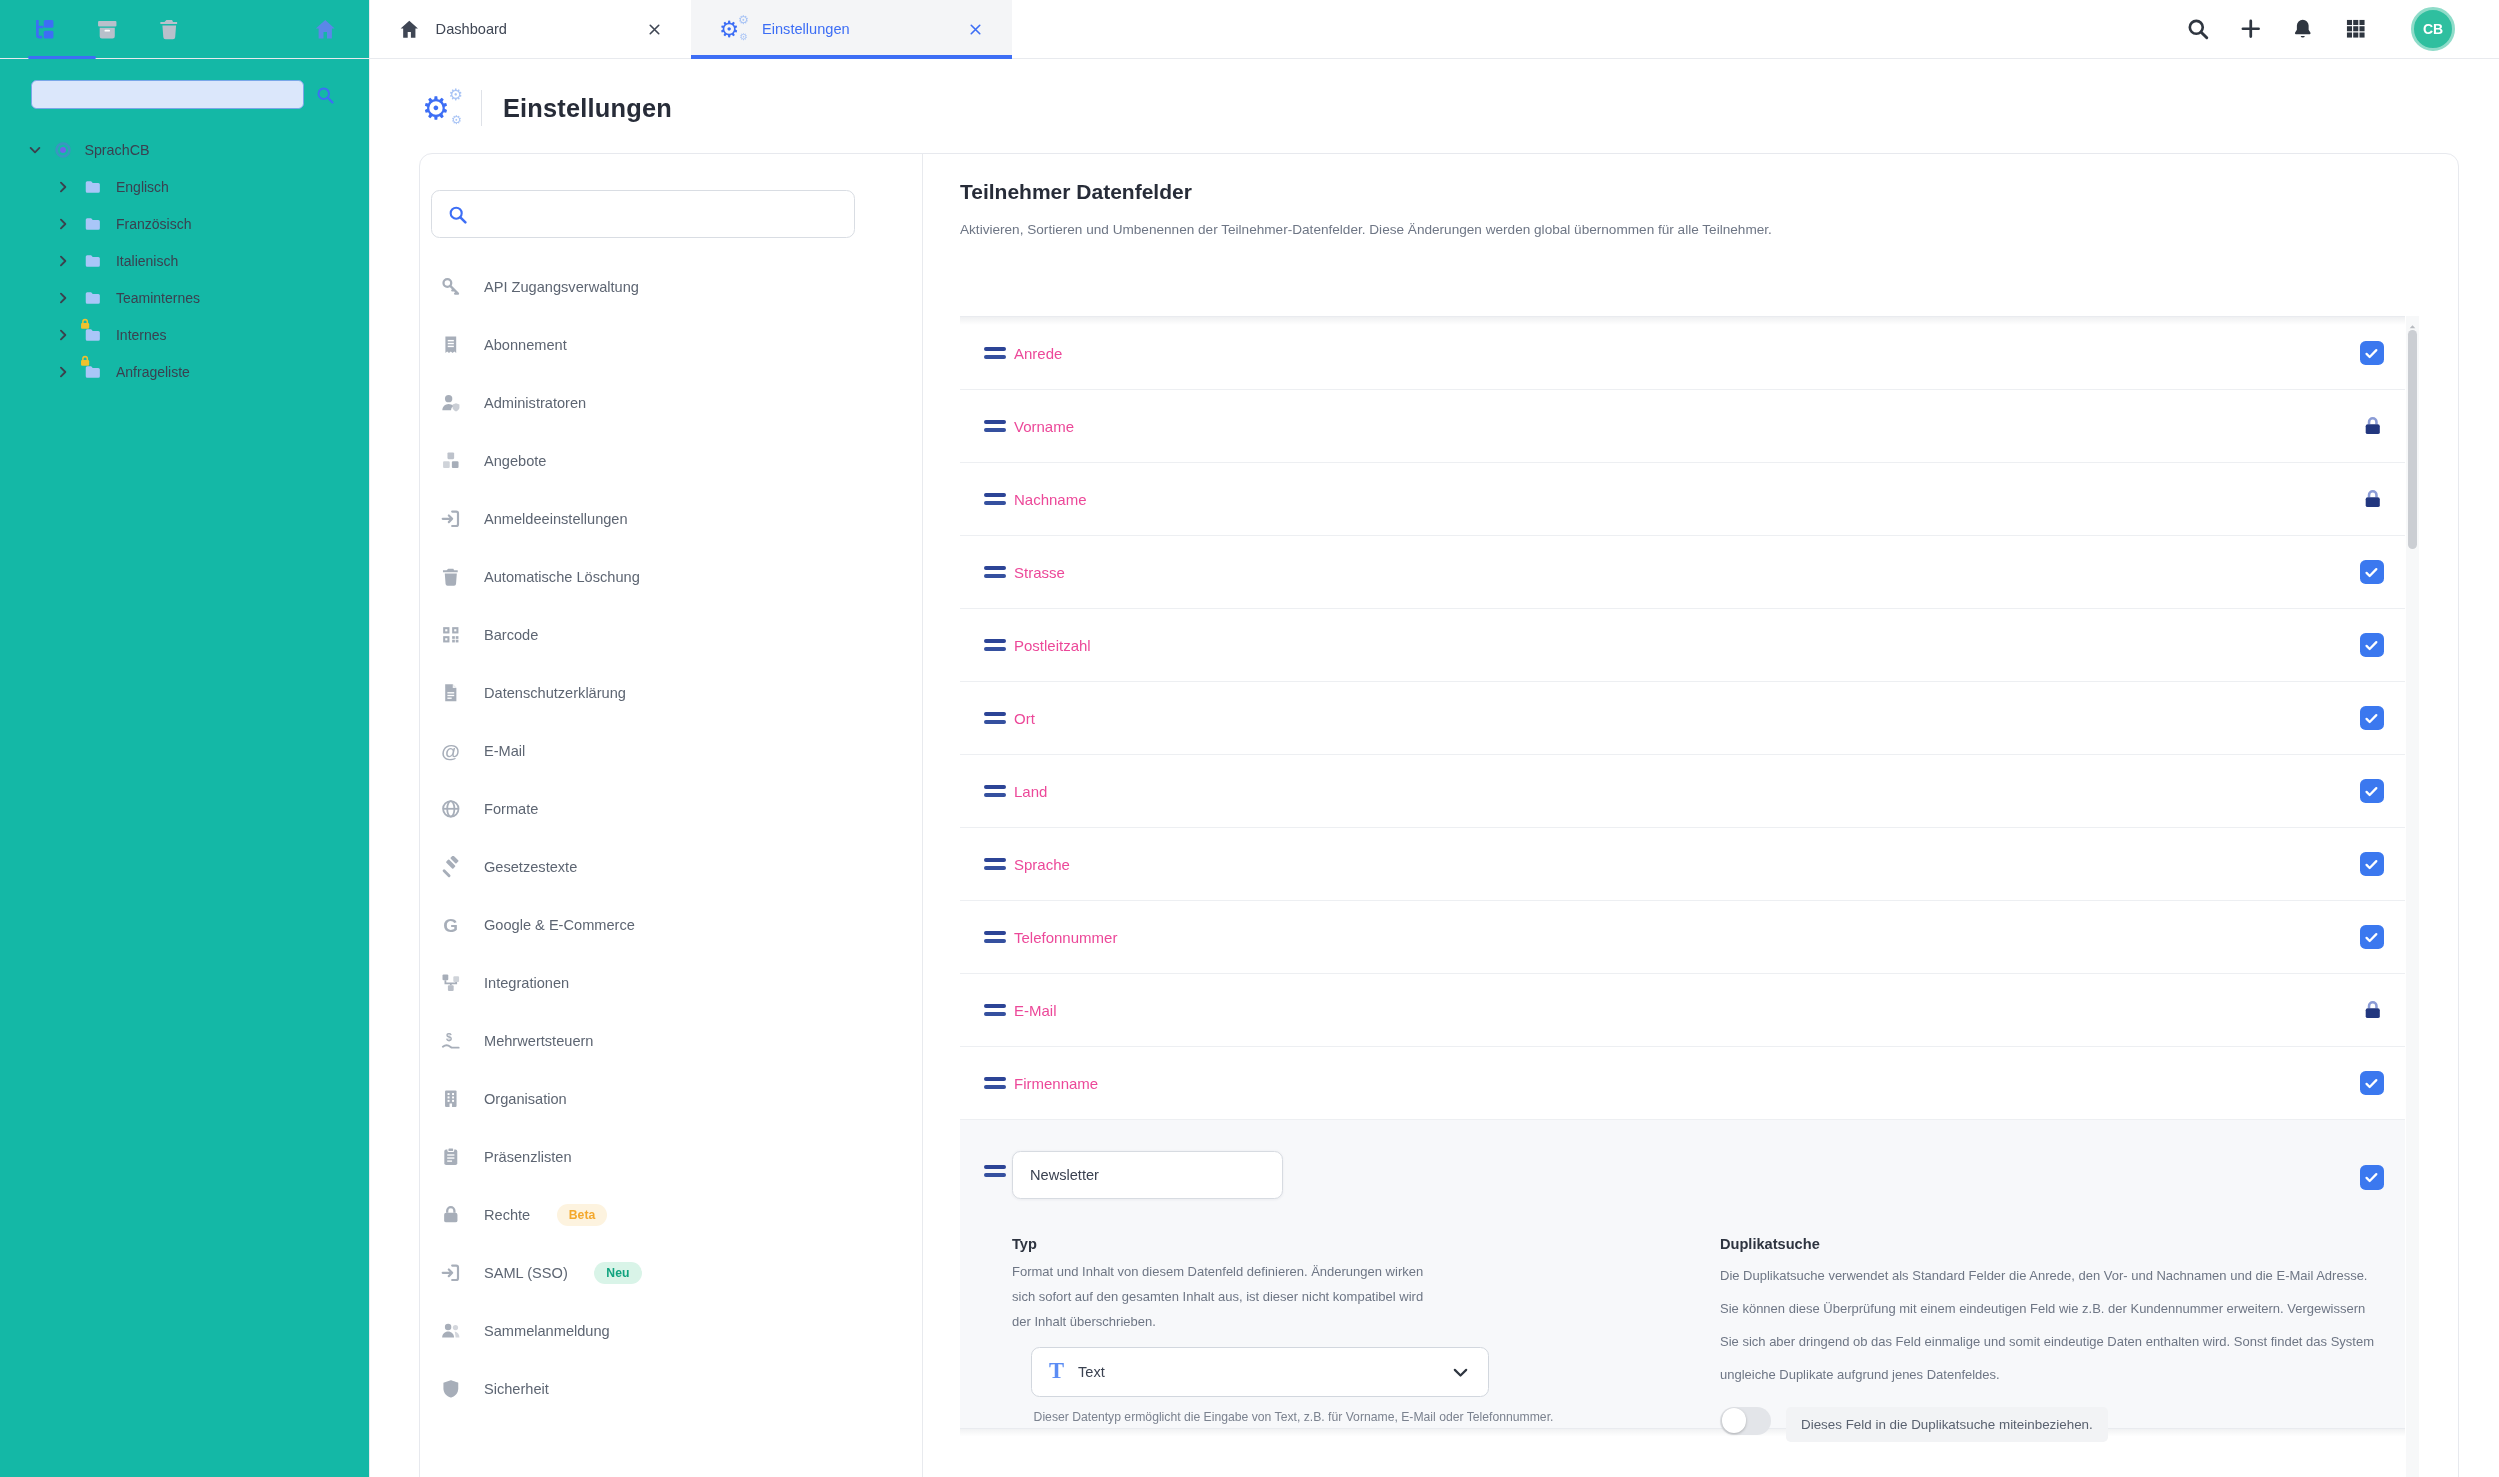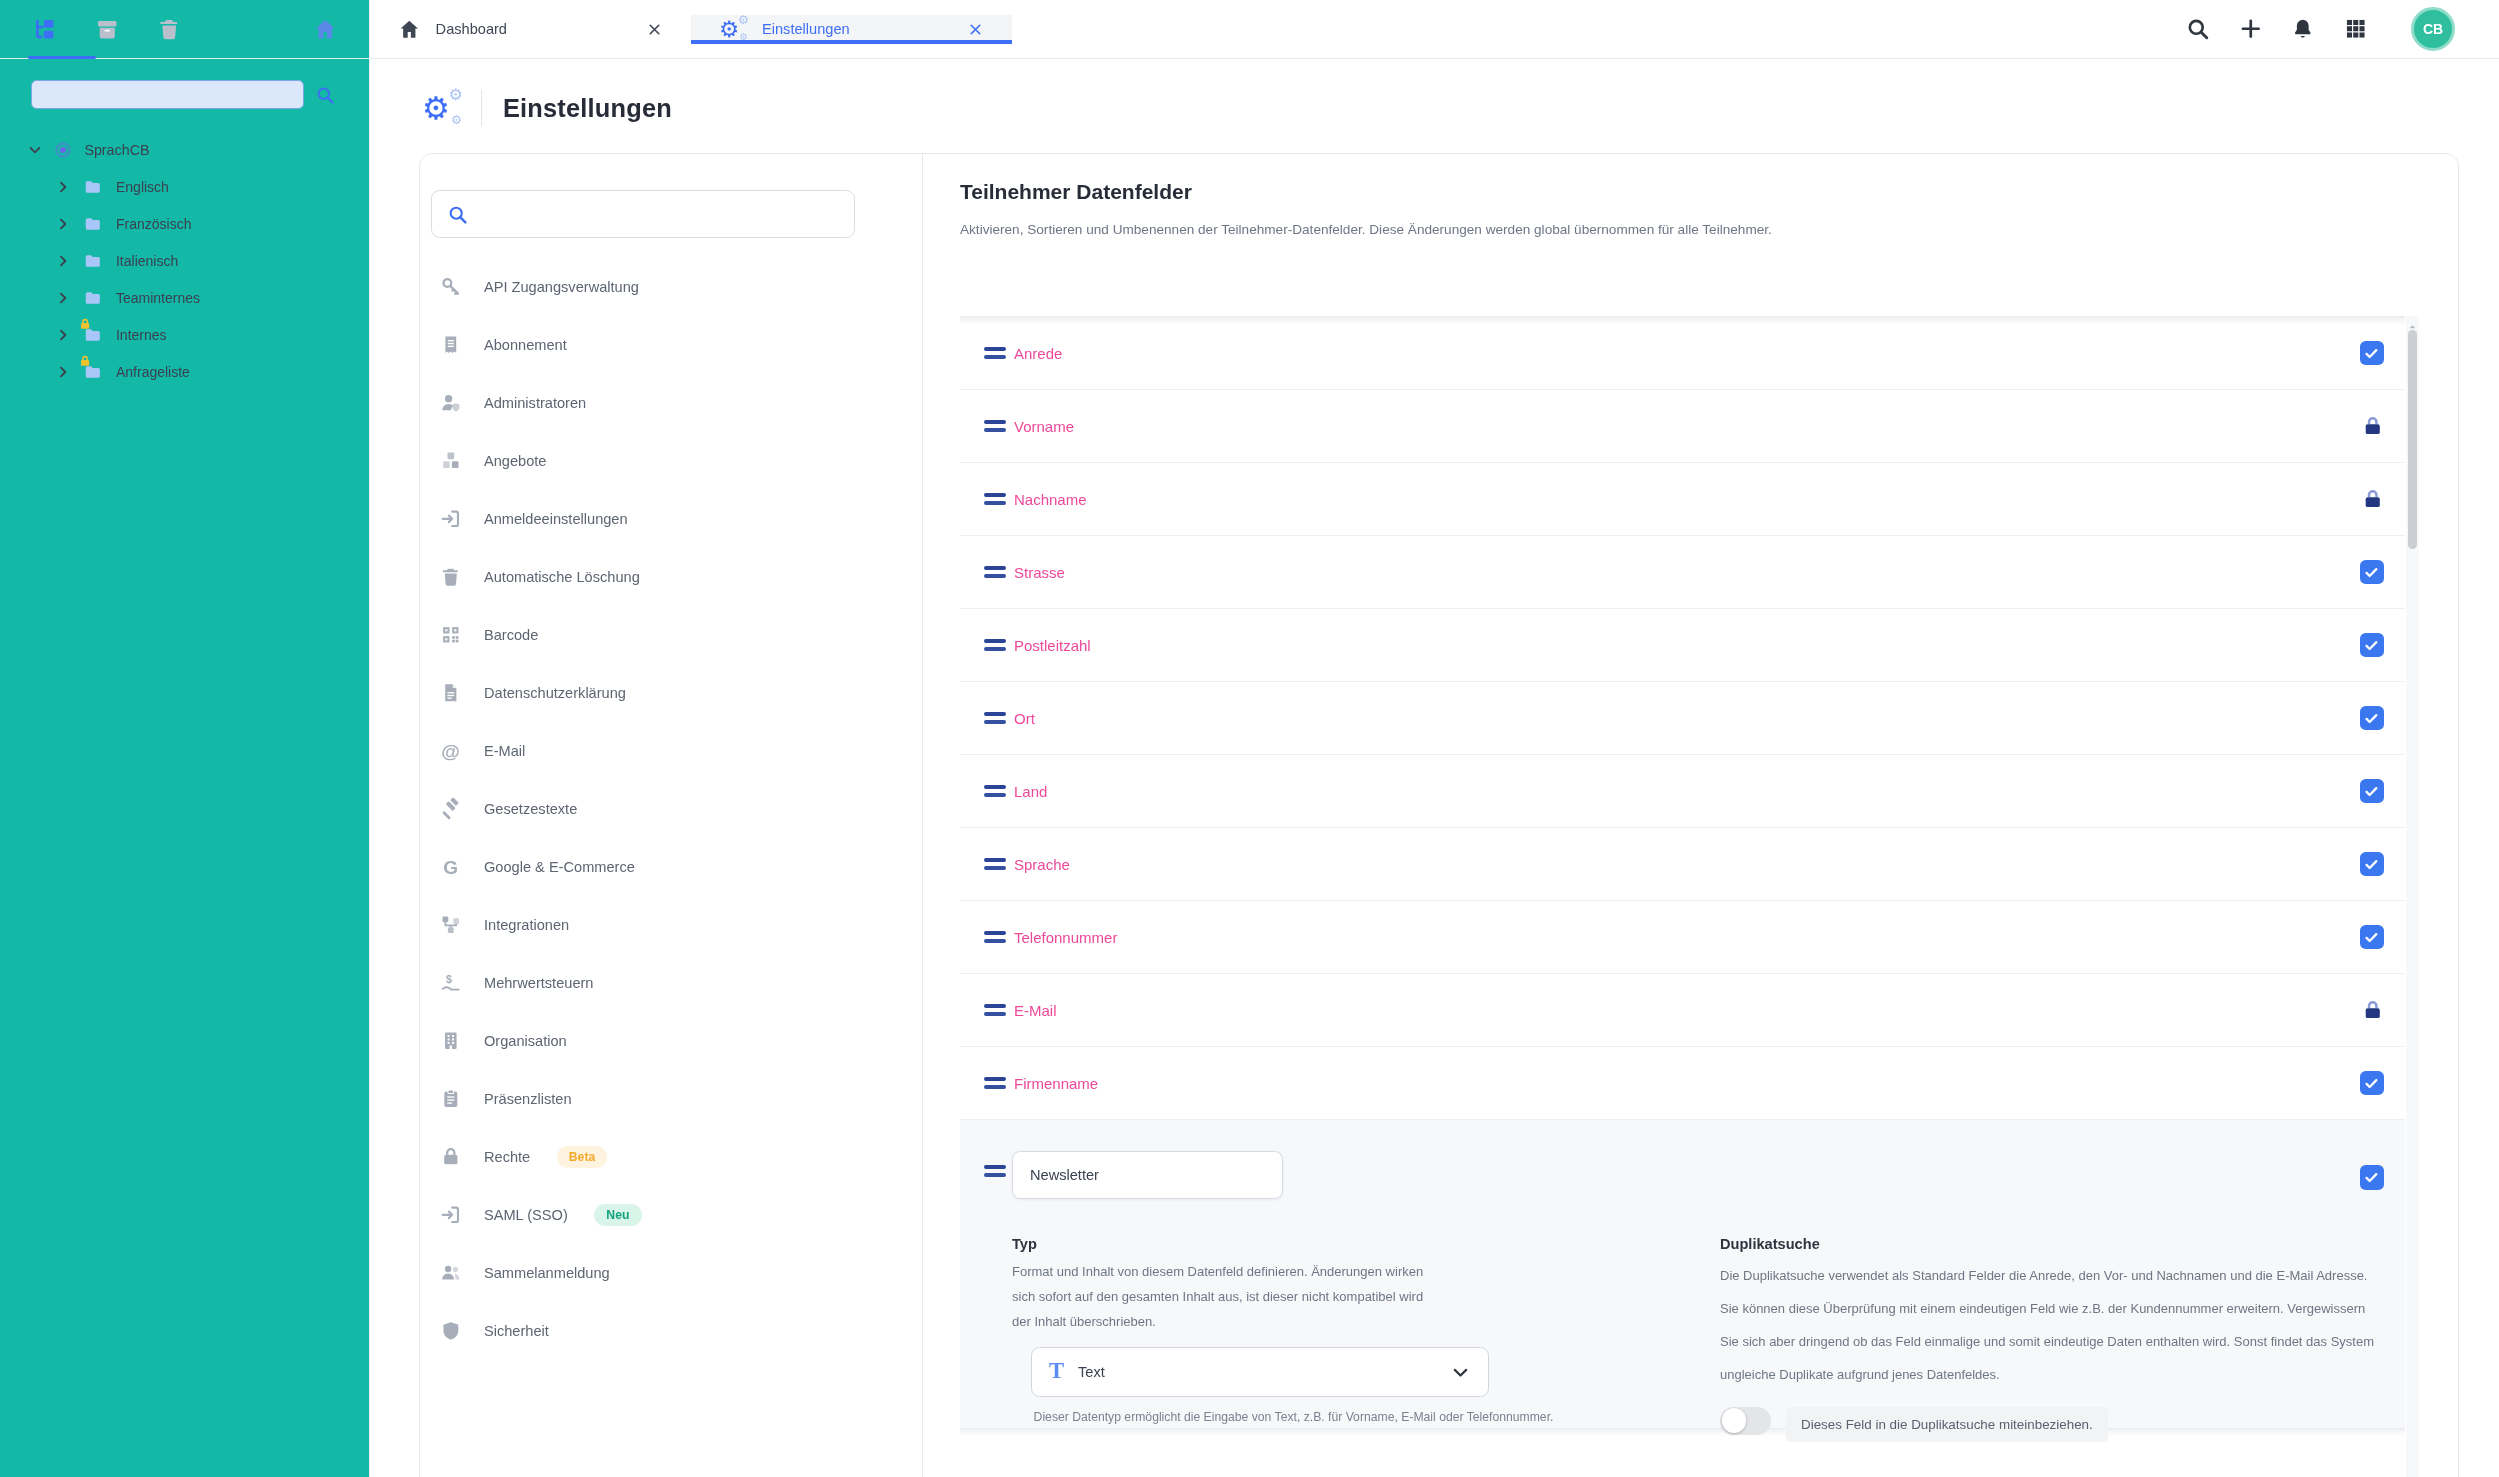--- a/index.html
+++ b/index.html
@@ -35,21 +35,21 @@
   .tree-radio svg { width:100%; height:100%; }
   .tree-folder { position:relative; width:21.6px; height:18px; color:var(--folder); flex:0 0 auto; }
   .tree-folder svg { width:100%; height:100%; display:block; }
   .folder-lock { position:absolute; left:-2.8px; top:-7.5px; width:12.2px; height:12.2px; color:var(--folder-lock); }
   .tree-label { font-size:14px; color:#3a4150; }
   .tree-root-row .tree-label { font-size:14.3px; }
 
   
   .topbar { position:absolute; left:370px; top:0; right:0; height:59px; background:#fff;
             border-bottom:0.9px solid #e8eaee; display:flex; align-items:stretch; }
-  .tabs { display:flex; height:100%;align-items:center; }
+  .tabs { display:flex; height:100%; }
   .tab { width:321px; display:flex; align-items:center; padding:0 28px; gap:15px;
          cursor:pointer; position:relative; color:#3f4654; }
   .tab.active { background:#f4f5f7; color:var(--accent); }
   .tab.active::after { content:""; position:absolute; left:0; right:0; bottom:-0.9px;
                        height:3.8px; background:var(--accent); }
   .tab-ico { width:22.6px; height:22.6px; flex:0 0 auto; }
   .tab-ico svg { width:100%; height:100%; }
   .tab-label { font-size:14.6px; }
   .tab-close { margin-left:auto; width:17px; height:17px; }
   .tab-close svg { width:100%; height:100%; }
@@ -487,20 +487,32 @@
             </div>
             <div class="menu-item">
               <span class="menu-ico">
                 <span class="icon-text">@</span>
               </span>
               <span>E-Mail</span>
             </div>
             <div class="menu-item">
               <span class="menu-ico">
                 <svg viewBox="0 0 24 24" xmlns="http://www.w3.org/2000/svg">
+                  <g stroke="currentColor" stroke-width="2" fill="none">
+                    <circle cx="12" cy="12" r="8.6"></circle>
+                    <ellipse cx="12" cy="12" rx="4" ry="8.6"></ellipse>
+                    <line x1="3.4" y1="12" x2="20.6" y2="12"></line>
+                  </g>
+                </svg>
+              </span>
+              <span>Formate</span>
+            </div>
+            <div class="menu-item">
+              <span class="menu-ico">
+                <svg viewBox="0 0 24 24" xmlns="http://www.w3.org/2000/svg">
                   <g fill="currentColor">
                     <rect x="11.6" y="1.6" width="9" height="4.6" rx="1" transform="rotate(45 16.1 3.9)"></rect>
                     <rect x="6.4" y="6.8" width="11" height="4.6" rx="1" transform="rotate(45 11.9 9.1)"></rect>
                     <rect x="1.8" y="17.6" width="11" height="3.2" rx="1.6" transform="rotate(45 7.3 19.2)"></rect>
                   </g>
                 </svg>
               </span>
               <span>Gesetzestexte</span>
             </div>
             <div class="menu-item">

